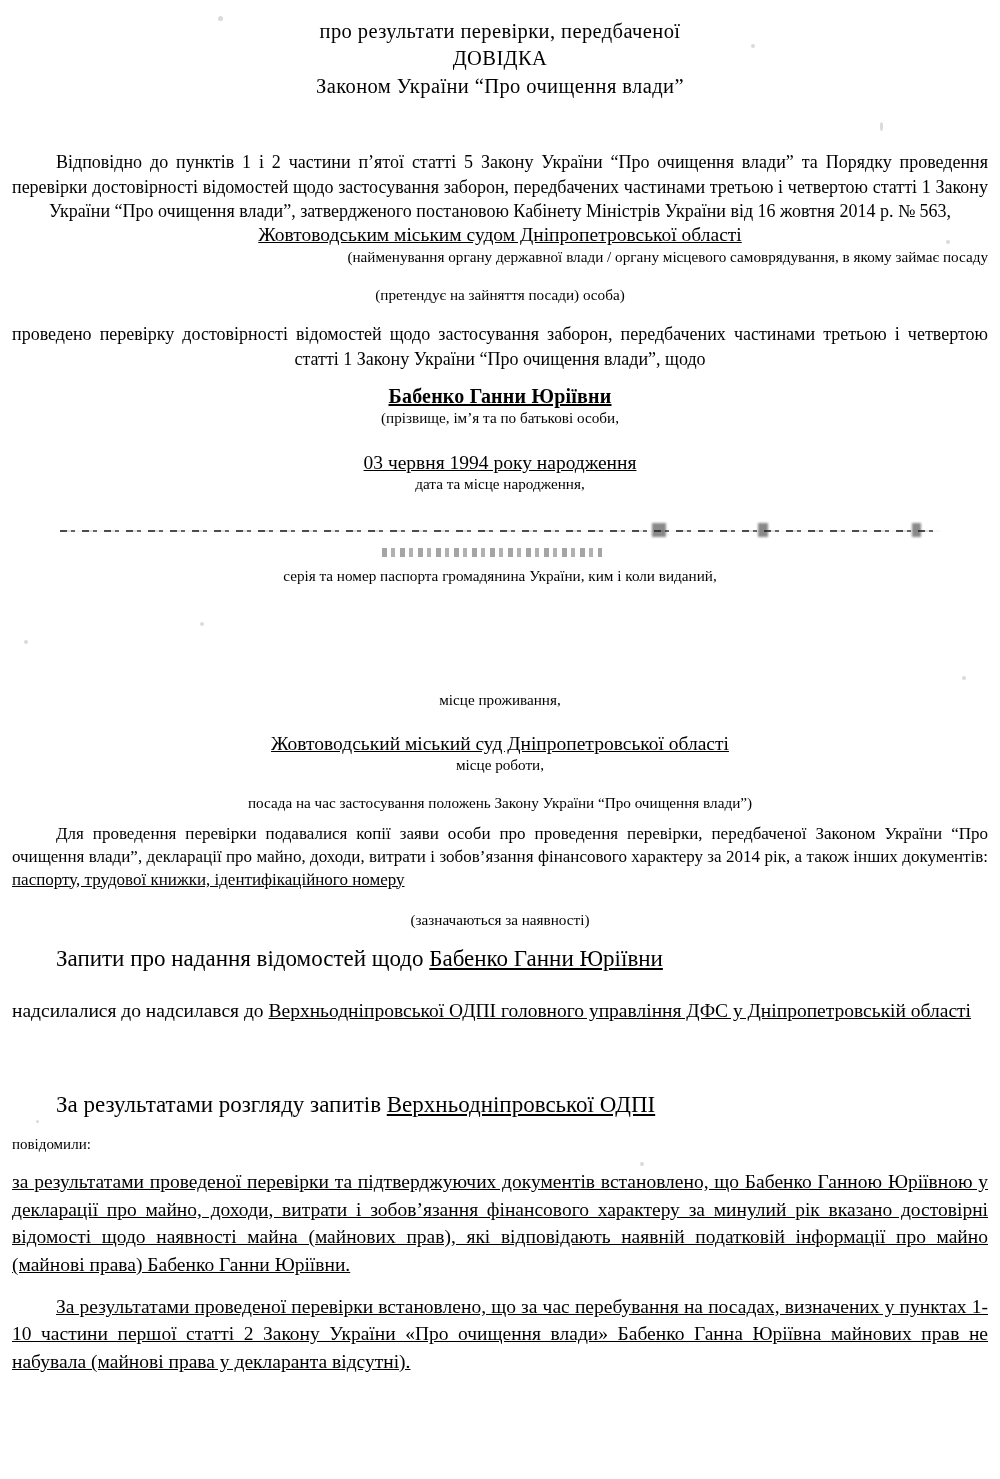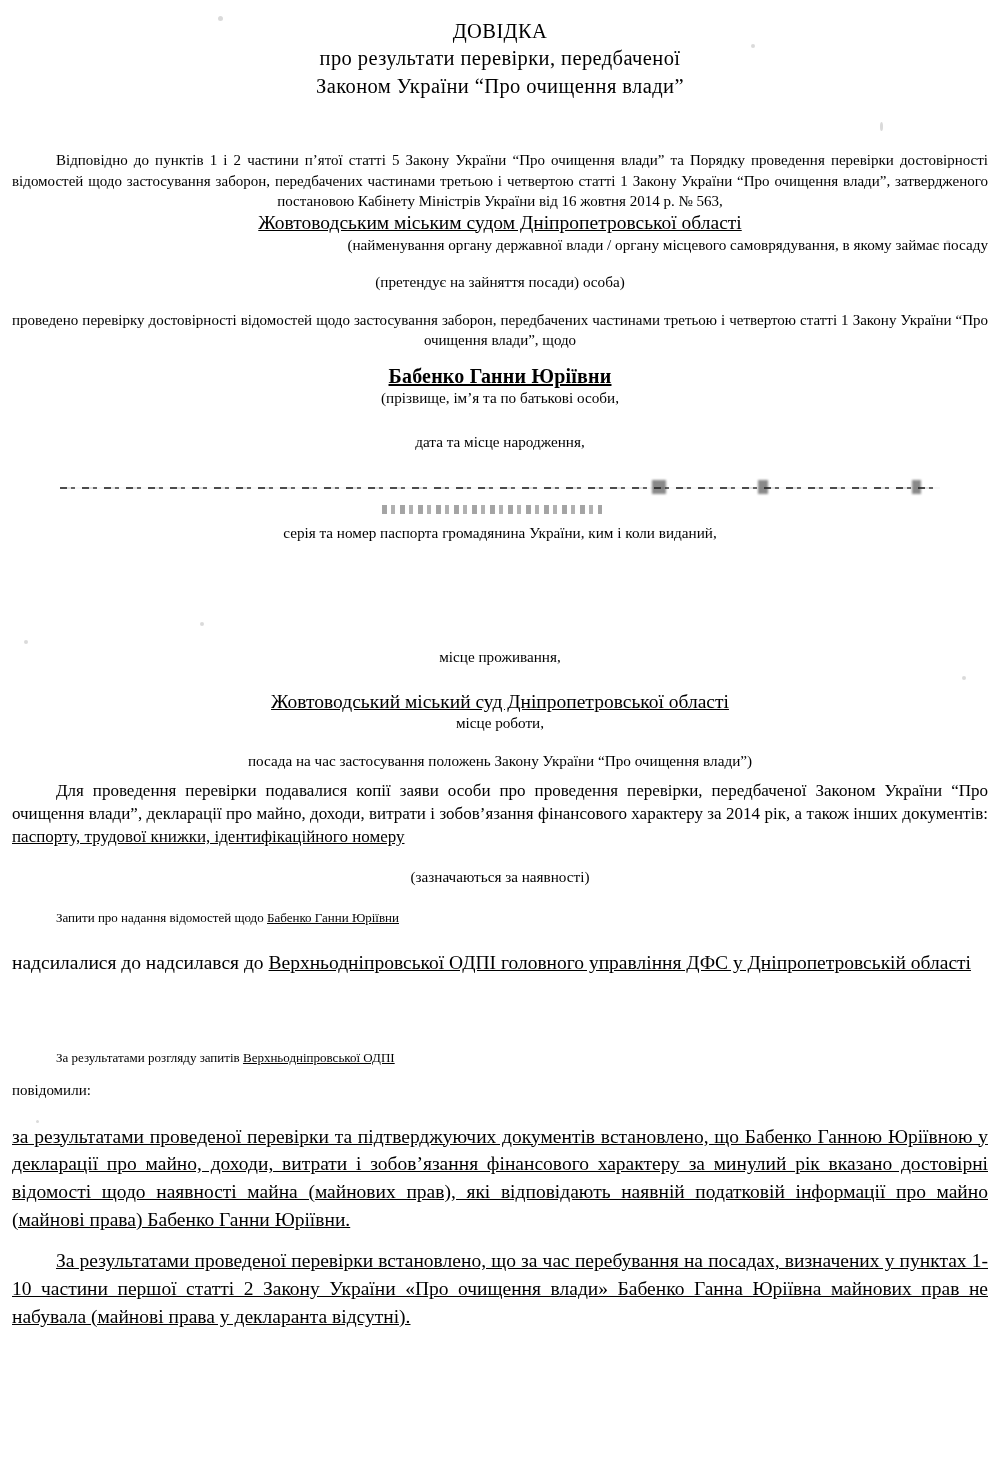--- a/index.html
+++ b/index.html
@@ -29,21 +29,21 @@
   .title {
     font-size: 20.5px;
     letter-spacing: 0.4px;
     line-height: 1.34;
     margin-top: 6px;
   }
   .title-line { display: block; }
   .p-just {
     text-align: justify;
     text-align-last: center;
-    font-size: 15px;
+    font-size: 18px;
     line-height: 1.36;
   }
 
   .caption {
     font-size: 15.2px;
     line-height: 1.3;
     text-align: center;
   }
   .spacer-10 { height: 10px; }
   .spacer-14 { height: 14px; }
@@ -122,31 +122,29 @@
     text-align: justify;
     text-indent: 44px;
   }
   .body-para-noind {
     font-size: 19.5px;
     line-height: 1.35;
     text-align: justify;
     text-indent: 0;
   }
   .line-indent {
-    font-size: 13px;
+    font-size: 23px;
     line-height: 1.35;
     text-indent: 44px;
-    margin-top: 8px;
   }
   .result-para {
     font-size: 19.5px;
     line-height: 1.42;
     text-align: justify;
     text-decoration: underline;
-    margin-top: 8px;
   }
   .result-para2 {
     font-size: 19.5px;
     line-height: 1.42;
     text-align: justify;
     text-decoration: underline;
     text-indent: 44px;
   }
   .u-seg { text-decoration: underline; }
 
@@ -169,22 +167,22 @@
   <div class="speck" style="left:946px;top:240px;width:4px;height:4px;"></div>
   <div class="speck" style="left:24px;top:640px;width:4px;height:4px;"></div>
   <div class="speck" style="left:962px;top:676px;width:4px;height:4px;"></div>
   <div class="speck" style="left:200px;top:622px;width:4px;height:4px;"></div>
   <div class="speck" style="left:640px;top:1162px;width:4px;height:4px;"></div>
   <div class="speck" style="left:36px;top:1120px;width:3px;height:3px;"></div>
 
   <div class="inner">
 
     <div class="title center">
+      <span class="title-line">про результати перевірки, передбаченої</span>
       <span class="title-line">ДОВІДКА</span>
-      <span class="title-line">про результати перевірки, передбаченої</span>
       <span class="title-line">Законом України “Про очищення влади”</span>
     </div>
 
     <div class="spacer-40"></div>
     <div class="spacer-10"></div>
 
     <div class="p-just" style="text-indent:44px;text-align-last:center;">Відповідно до пунктів 1 і 2 частини п’ятої статті 5 Закону України “Про очищення влади” та Порядку проведення перевірки достовірності відомостей щодо застосування заборон, передбачених частинами третьою і четвертою статті 1 Закону України “Про очищення влади”, затвердженого постановою Кабінету Міністрів України від 16 жовтня 2014 р. № 563,</div>
 
     <div class="ul-center" style="margin-top:0;">Жовтоводським міським судом Дніпропетровської області</div>
     <div class="caption" style="margin-top:1px;text-align:right;">(найменування органу державної влади / органу місцевого самоврядування, в якому займає посаду</div>
@@ -193,20 +191,21 @@
     <div class="caption">(претендує на зайняття посади) особа)</div>
 
     <div class="spacer-18"></div>
     <div class="p-just">проведено перевірку достовірності відомостей щодо застосування заборон, передбачених частинами третьою і четвертою статті 1 Закону України “Про очищення влади”, щодо</div>
 
     <div class="spacer-14"></div>
     <div class="name-line">Бабенко Ганни Юріївни</div>
     <div class="caption">(прізвище, ім’я та по батькові особи,</div>
 
     <div class="spacer-24"></div>
+    <div class="dob-line">03 червня 1994 року народження</div>
     <div class="caption">дата та місце народження,</div>
 
     <div class="redacted-wrap">
       <div class="redacted-rule"></div>
       <div class="redacted-rule2"></div>
       <div class="redacted-blob b1"></div>
       <div class="redacted-blob b2"></div>
       <div class="redacted-blob b3"></div>
     </div>
 

